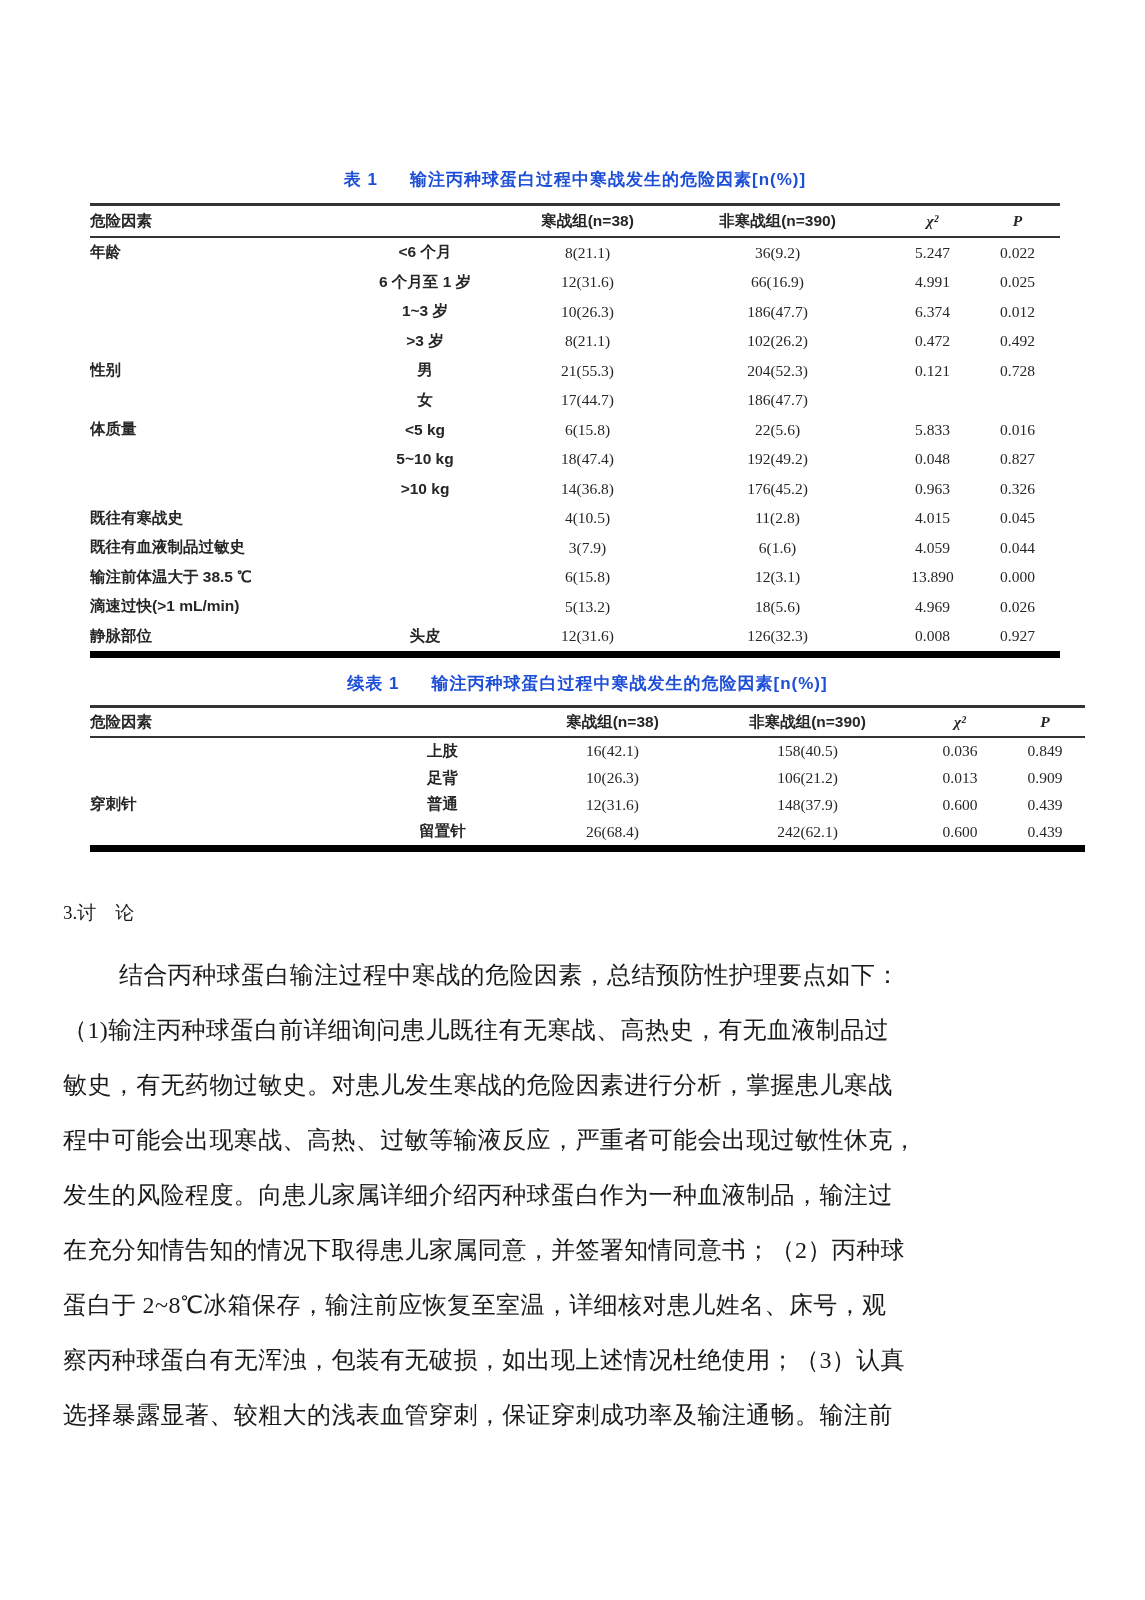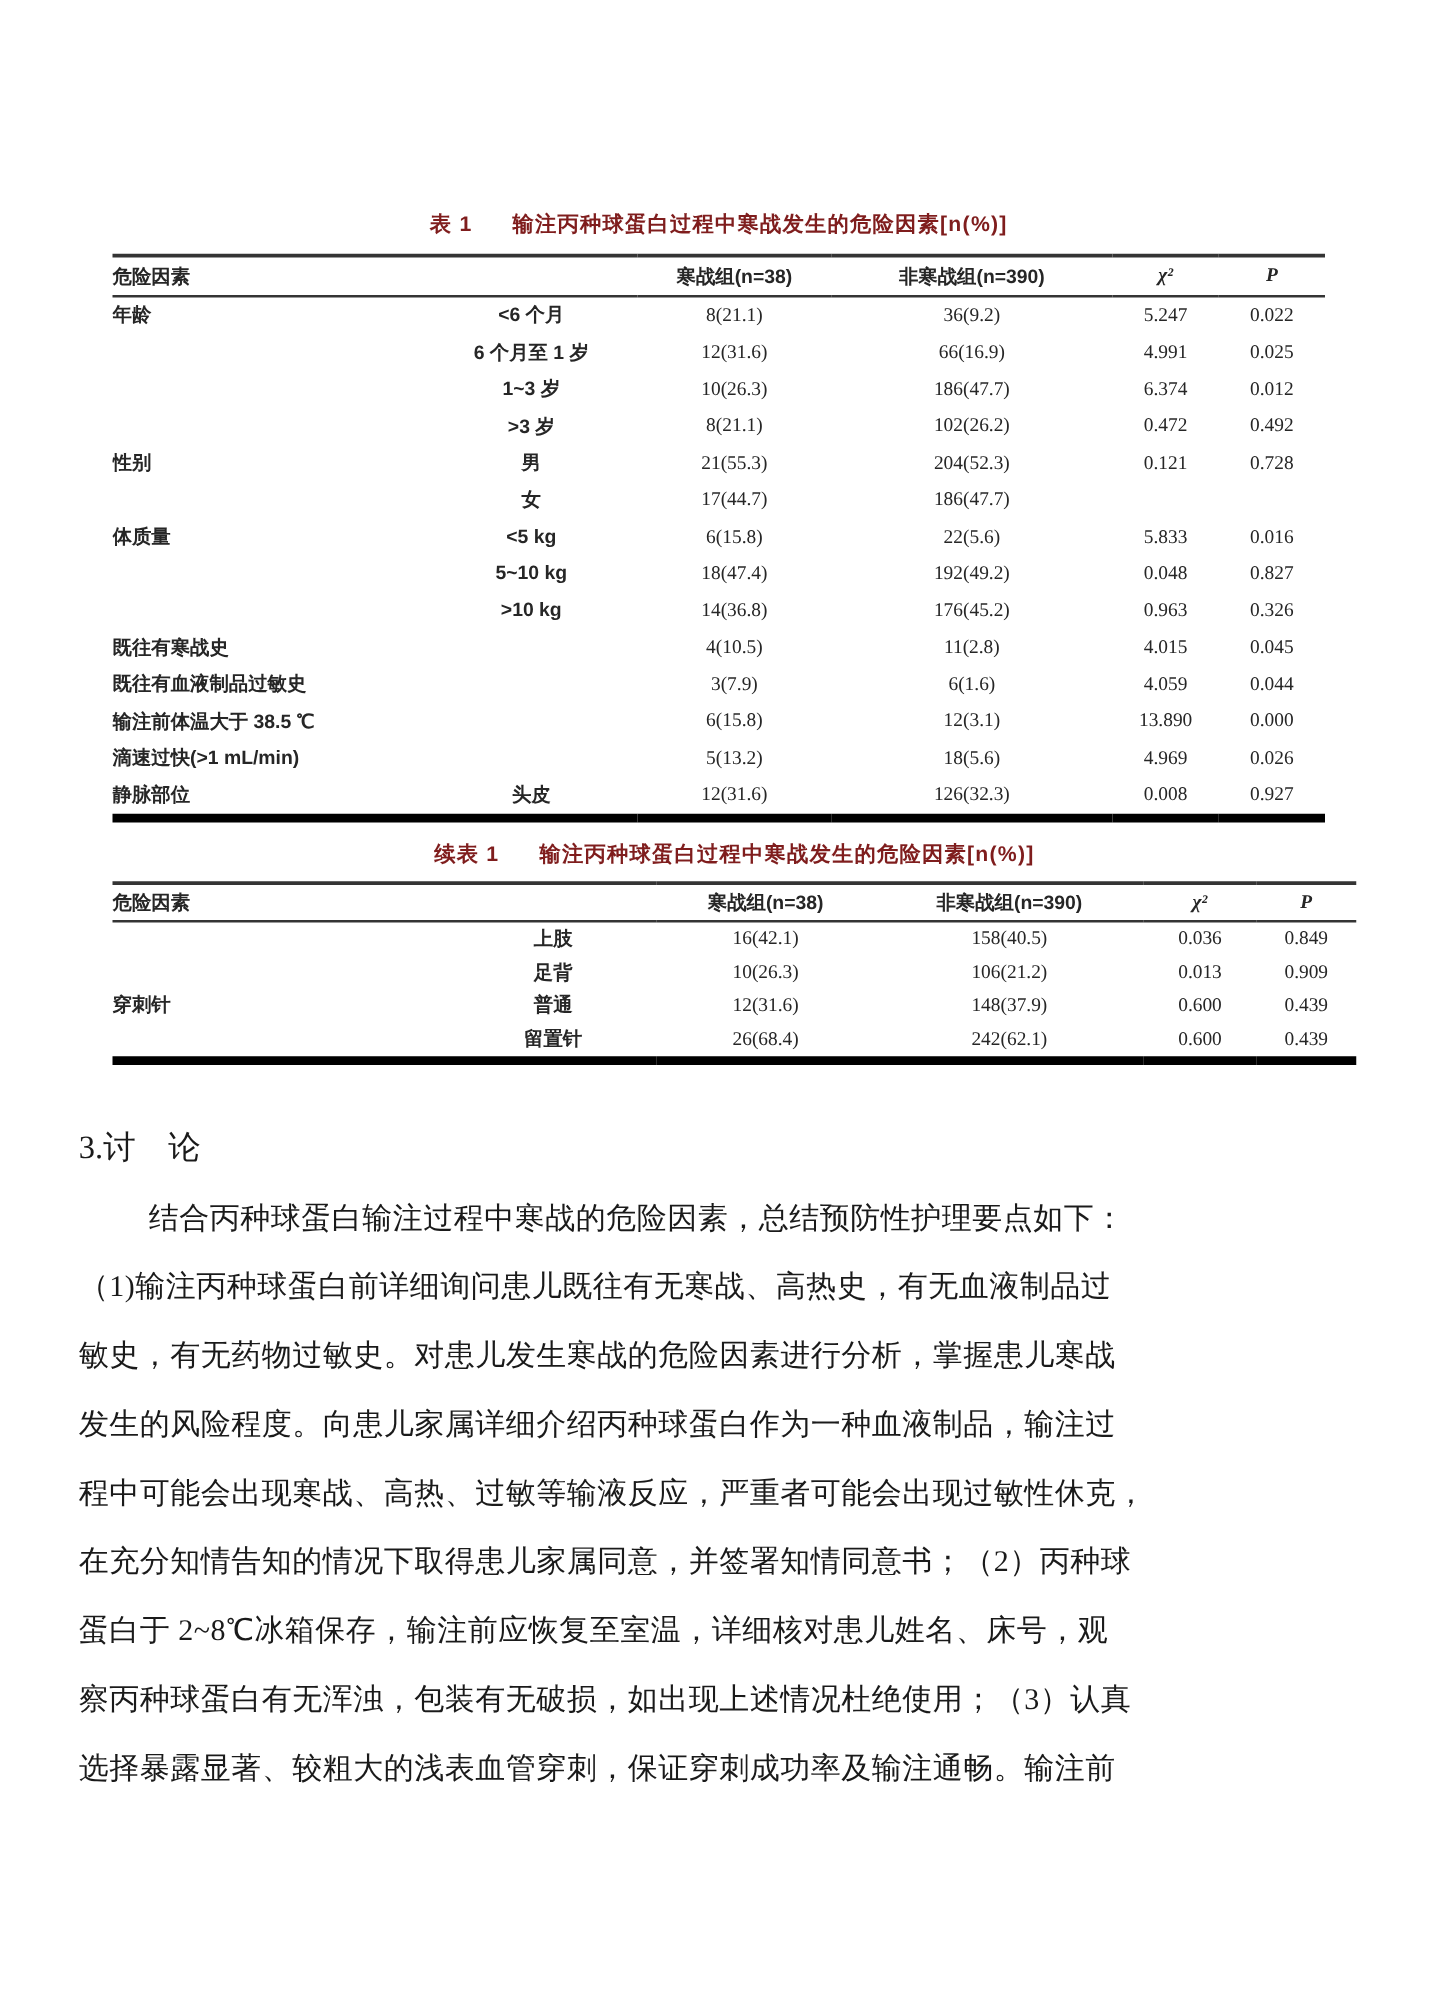--- a/index.html
+++ b/index.html
@@ -12,21 +12,21 @@
     font-family:"Liberation Serif", serif;
     overflow:hidden;
   }
   
   .tbl-caption{
     position:absolute;
     text-align:center;
     font-family:"Liberation Sans", sans-serif;
     font-weight:bold;
     font-size:17px;
-    color:#7f1d1d;
+    color:#1d4ed8;
     letter-spacing:1px;
     white-space:nowrap;
   }
   .cap1{top:168px;left:90px;width:970px;}
   .cap2{top:672px;left:90px;width:995px;}
   .tbl-caption .cap-label{margin-right:32px;}
   
   table.datatable{
     position:absolute;
     border-collapse:collapse;
@@ -71,21 +71,21 @@
     font-style:italic;
     font-weight:bold;
     font-size:16px;
   }
   td.col-num{font-family:"Liberation Serif", serif;}
   
   .sec-heading{
     position:absolute;
     top:900px;
     left:63px;
-    font-size:26px;
+    font-size:19px;
     font-weight:500;
     color:#1a1a1a;
     white-space:nowrap;
   }
   .body-text{
     position:absolute;
     top:948px;
     left:63px;
     width:1000px;
   }
@@ -301,21 +301,21 @@
   </tr>
       </tbody>
   </table>
 
   <div class="sec-heading">3.讨　论</div>
 
   <div class="body-text">
     <div class="body-line indent">结合丙种球蛋白输注过程中寒战的危险因素，总结预防性护理要点如下：</div>
     <div class="body-line">（1)输注丙种球蛋白前详细询问患儿既往有无寒战、高热史，有无血液制品过</div>
     <div class="body-line">敏史，有无药物过敏史。对患儿发生寒战的危险因素进行分析，掌握患儿寒战</div>
+    <div class="body-line">程中可能会出现寒战、高热、过敏等输液反应，严重者可能会出现过敏性休克，</div>
     <div class="body-line">发生的风险程度。向患儿家属详细介绍丙种球蛋白作为一种血液制品，输注过</div>
-    <div class="body-line">程中可能会出现寒战、高热、过敏等输液反应，严重者可能会出现过敏性休克，</div>
     <div class="body-line">在充分知情告知的情况下取得患儿家属同意，并签署知情同意书；（2）丙种球</div>
     <div class="body-line">蛋白于 2~8℃冰箱保存，输注前应恢复至室温，详细核对患儿姓名、床号，观</div>
     <div class="body-line">察丙种球蛋白有无浑浊，包装有无破损，如出现上述情况杜绝使用；（3）认真</div>
     <div class="body-line">选择暴露显著、较粗大的浅表血管穿刺，保证穿刺成功率及输注通畅。输注前</div>
   </div>
 
 </div>
 
 </body></html>

